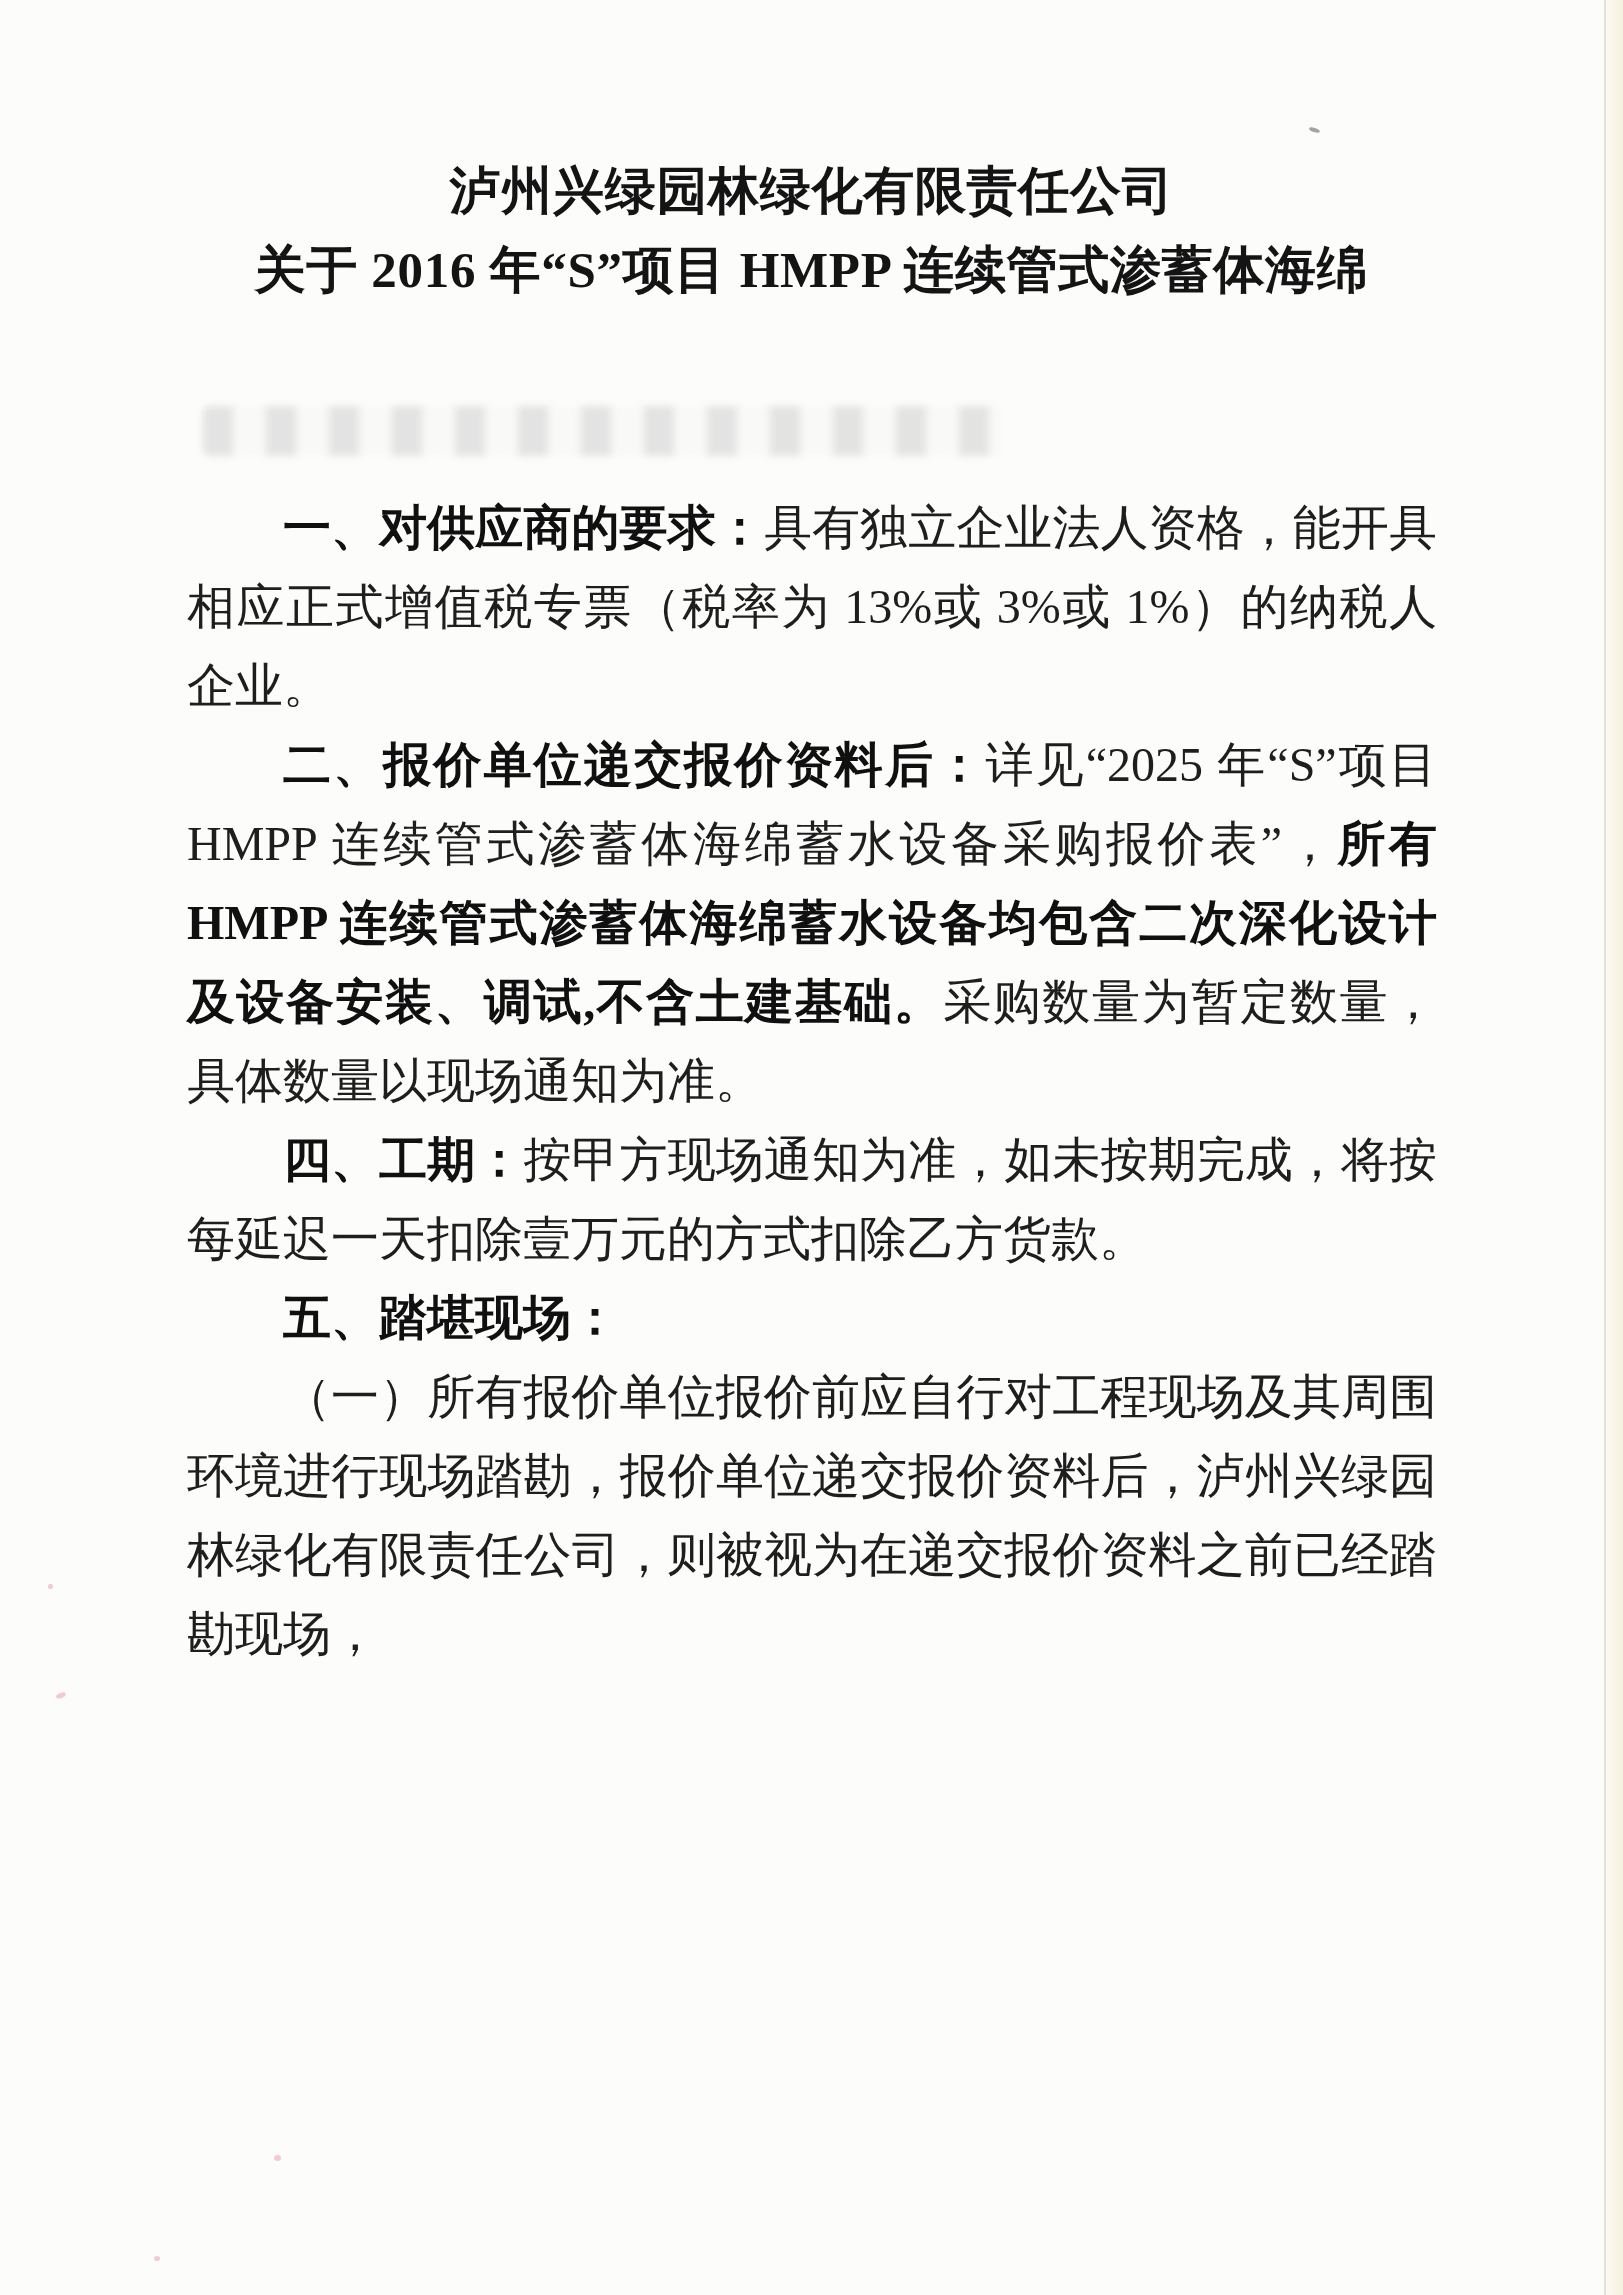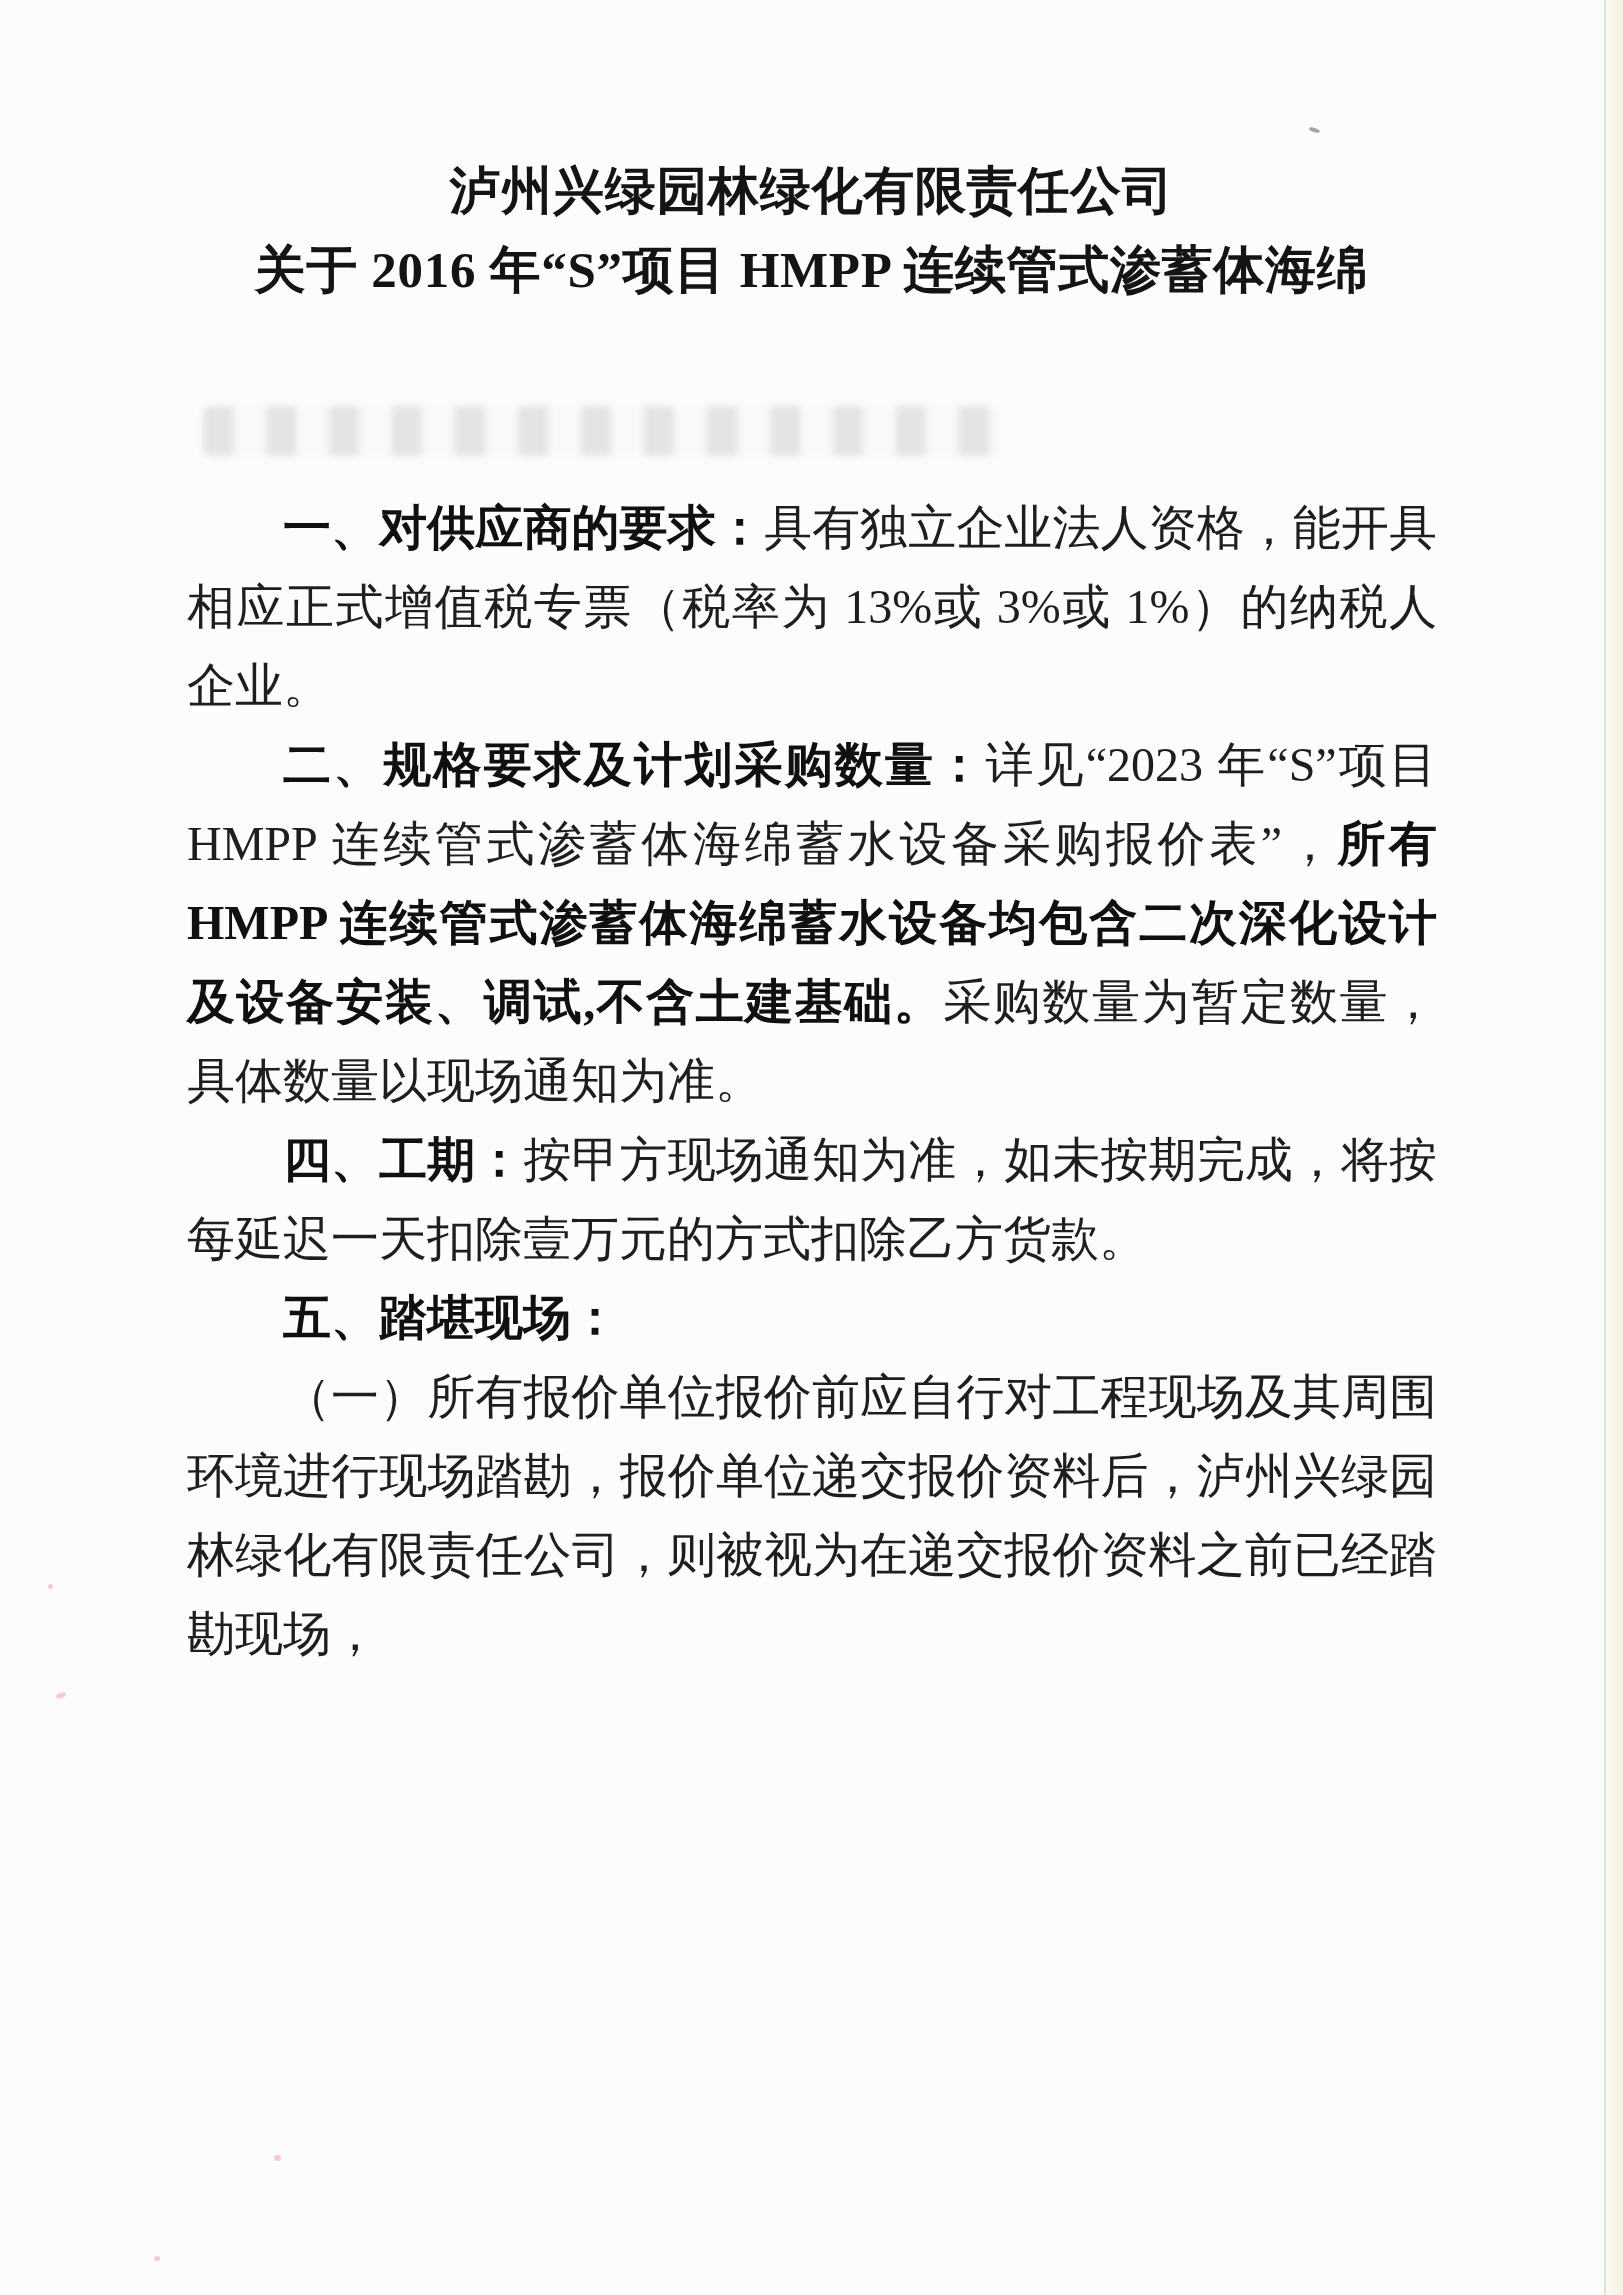--- a/index.html
+++ b/index.html
@@ -113,21 +113,21 @@
   <div class="ghost-band"></div>
 
   <div class="body-block">
 
 
     <p>
       <span class="sec-head">一、对供应商的要求：</span><span>具有独立企业法人资格，能开具相应正式增值税专票（税率为 13%或 3%或 1%）的纳税人企业。</span>
     </p>
 
     <p>
-      <span class="sec-head">二、规格要求及计划采购数量：</span><span>详见“2023 年“S”项目 HMPP 连续管式渗蓄体海绵蓄水设备采购报价表”，</span><span class="sec-bold">所有 HMPP 连续管式渗蓄体海绵蓄水设备均包含二次深化设计及设备安装、调试,不含土建基础。</span><span>采购数量为暂定数量，具体数量以现场通知为准。</span>
+      <span class="sec-head">二、报价单位递交报价资料后：</span><span>详见“2025 年“S”项目 HMPP 连续管式渗蓄体海绵蓄水设备采购报价表”，</span><span class="sec-bold">所有 HMPP 连续管式渗蓄体海绵蓄水设备均包含二次深化设计及设备安装、调试,不含土建基础。</span><span>采购数量为暂定数量，具体数量以现场通知为准。</span>
     </p>
 
 
     <p>
       <span class="sec-head">四、工期：</span><span>按甲方现场通知为准，如未按期完成，将按每延迟一天扣除壹万元的方式扣除乙方货款。</span>
     </p>
 
     <p>
       <span class="sec-head">五、踏堪现场：</span><span></span>
     </p>

